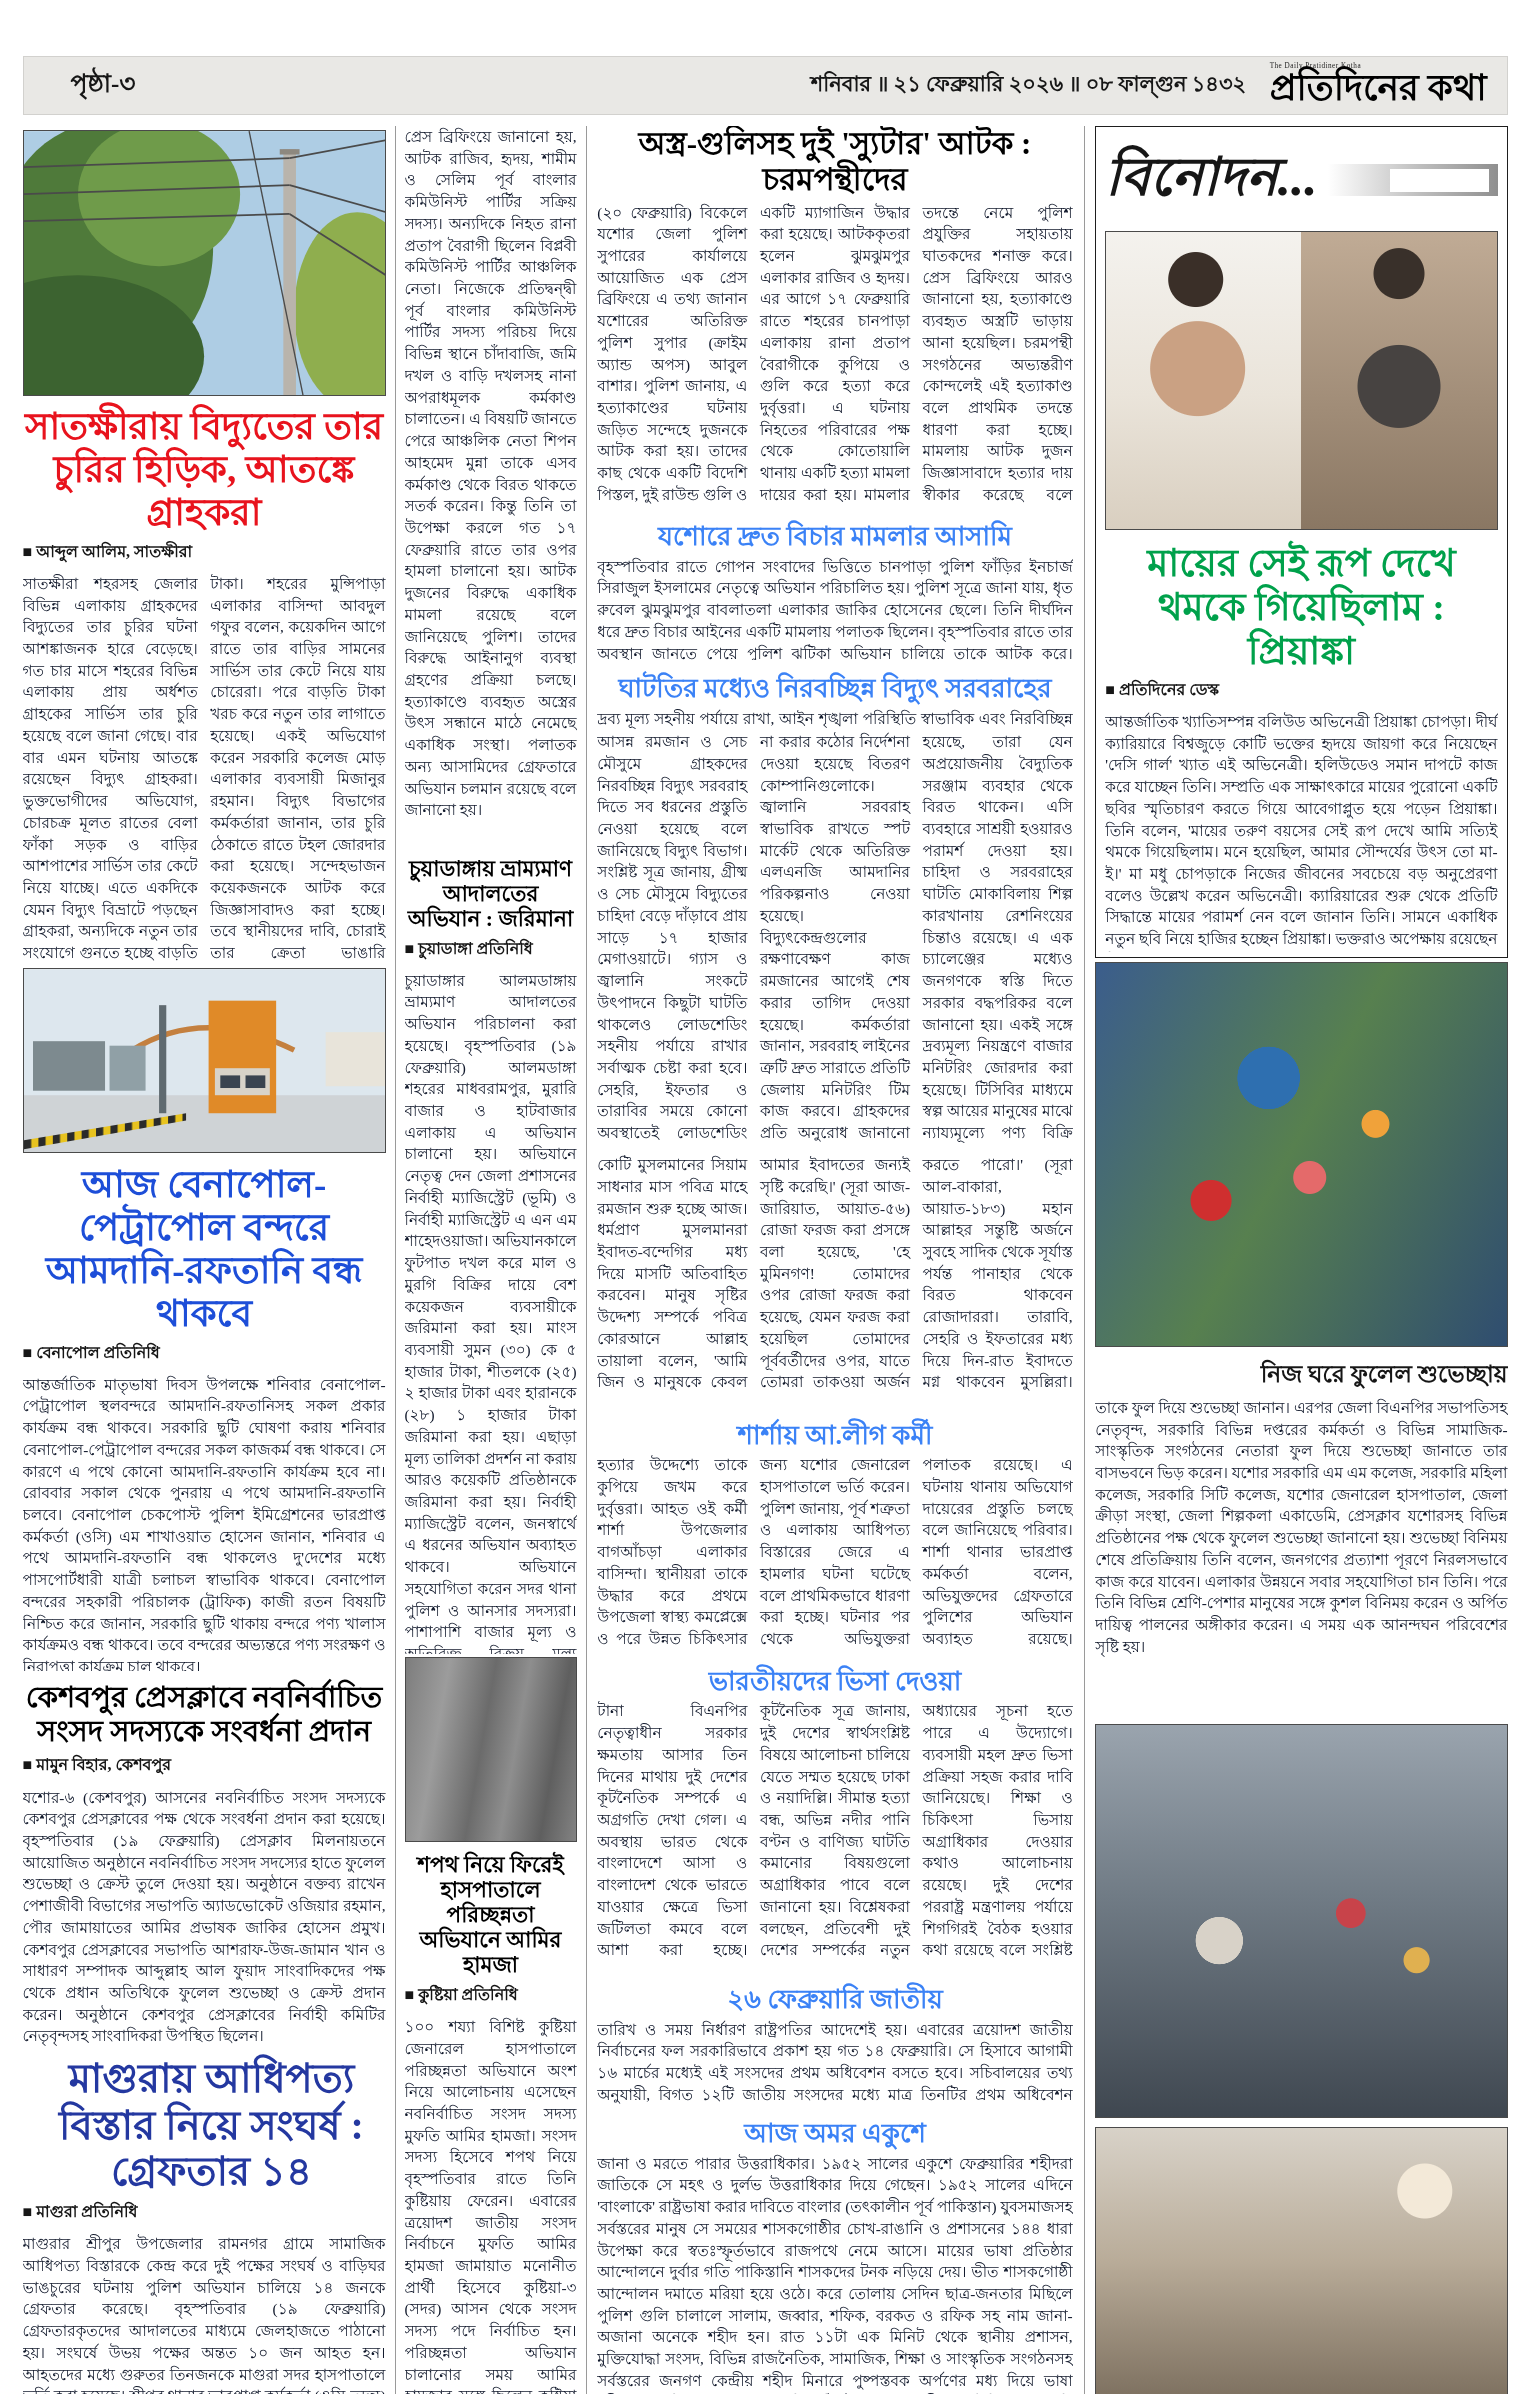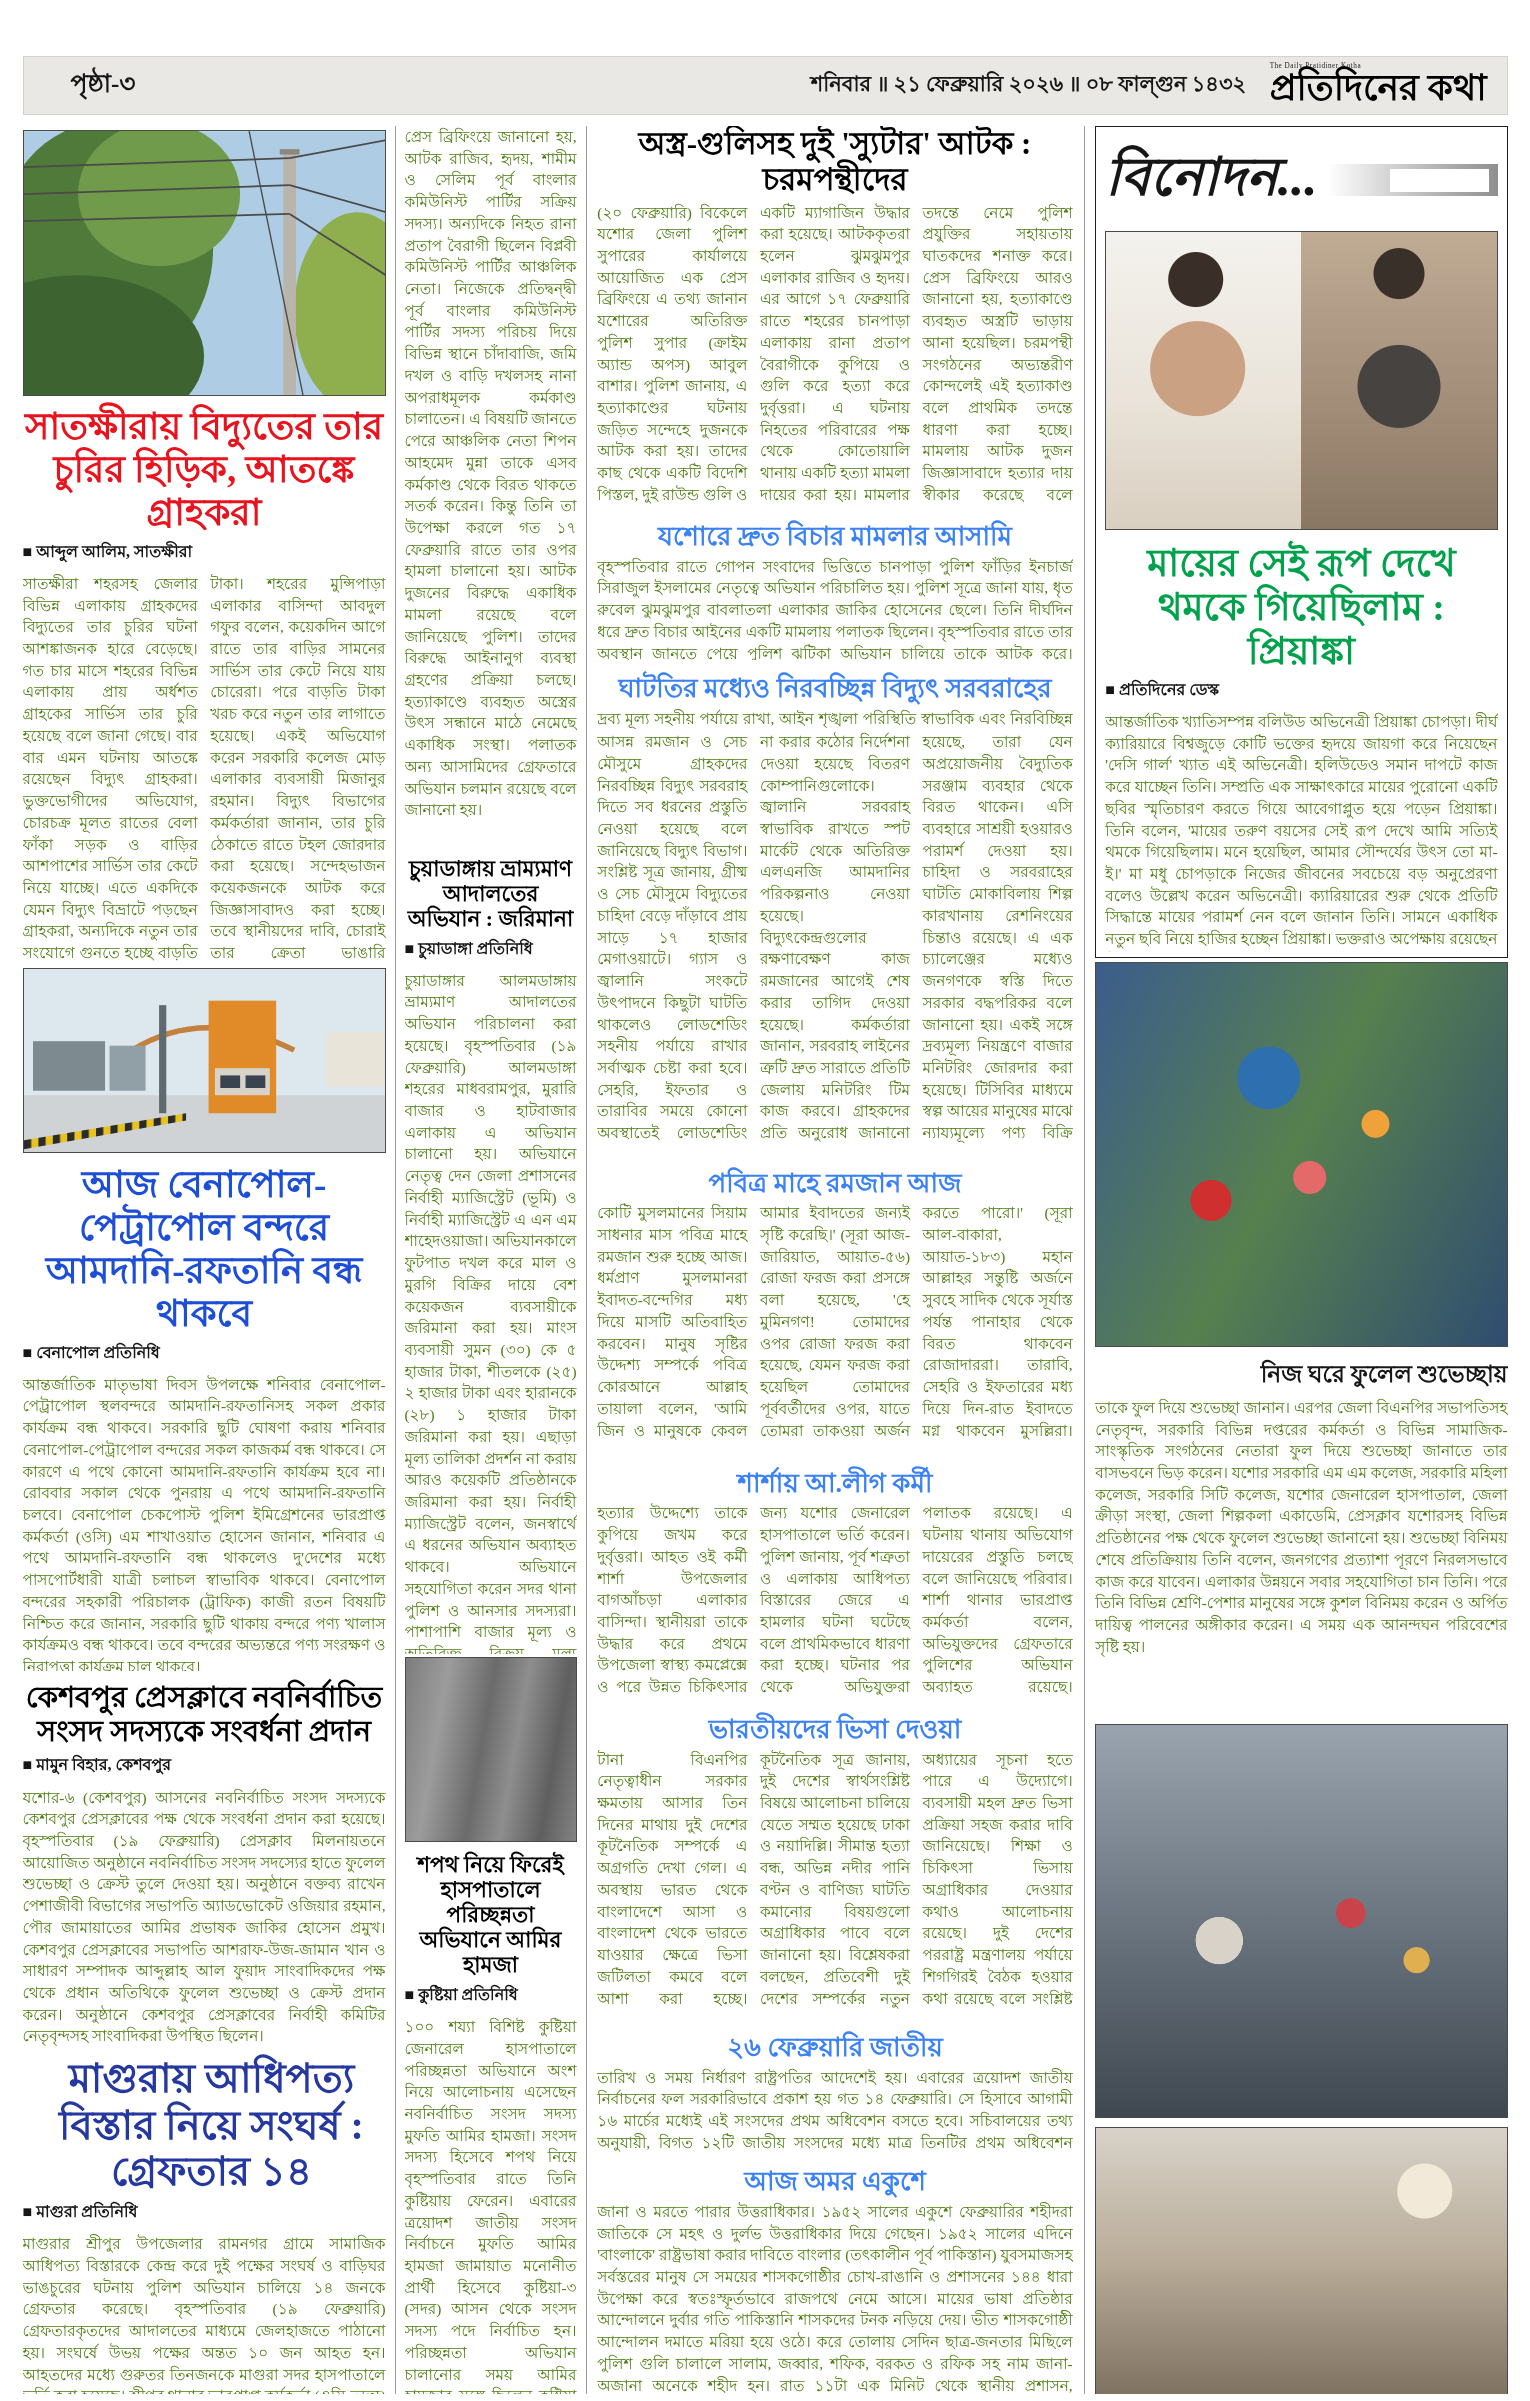--- a/index.html
+++ b/index.html
@@ -25,21 +25,21 @@
   .content {
     position:absolute; left:22.5px; right:22.5px; top:126px; bottom:7.2px;
     display:flex; overflow:hidden; box-sizing:border-box;
   }
   .colL { width:373px; padding-right:9px; border-right:0.9px solid #9a9a9a; box-sizing:border-box; }
   .col2 { width:191px; padding:0 9px; border-right:0.9px solid #9a9a9a; box-sizing:border-box; }
   .colC { width:498px; padding:0 10.8px; border-right:0.9px solid #9a9a9a; box-sizing:border-box; }
   .colR { flex:1; padding-left:10.8px; box-sizing:border-box; }
 
   .body-text {
-    font-size:15.3px; line-height:1.42; text-align:justify; color:#4d7c0f; overflow:hidden;
+    font-size:15.3px; line-height:1.42; text-align:justify; color:#0f172a; overflow:hidden;
   }
   .cols2 { column-count:2; column-gap:12.6px; }
   .cols3 { column-count:3; column-gap:12.6px; }
 
   .hl { text-align:center; font-weight:bold; margin:10.8px 0 3.6px; line-height:1.16; }
   .hl-red     { color:#e8131d; font-size:37px; }
   .hl-cyan    { color:#1d4ed8; font-size:37px; }
   .hl-magenta { color:#000000; font-size:29px; }
   .hl-blue    { color:#2438a0; font-size:40px;margin-left:15px; }
   .hl-green   { color:#00a14b; font-size:38px; }
@@ -180,21 +180,20 @@
     <h1 class="hl hl-black-lg" style="margin-top:0">অস্ত্র-গুলিসহ দুই 'স্যুটার' আটক : চরমপন্থীদের</h1>
     <div class="body-text cols3" style="height:306px">(২০ ফেব্রুয়ারি) বিকেলে যশোর জেলা পুলিশ সুপারের কার্যালয়ে আয়োজিত এক প্রেস ব্রিফিংয়ে এ তথ্য জানান যশোরের অতিরিক্ত পুলিশ সুপার (ক্রাইম অ্যান্ড অপস) আবুল বাশার। পুলিশ জানায়, এ হত্যাকাণ্ডের ঘটনায় জড়িত সন্দেহে দুজনকে আটক করা হয়। তাদের কাছ থেকে একটি বিদেশি পিস্তল, দুই রাউন্ড গুলি ও একটি ম্যাগাজিন উদ্ধার করা হয়েছে। আটককৃতরা হলেন ঝুমঝুমপুর এলাকার রাজিব ও হৃদয়। এর আগে ১৭ ফেব্রুয়ারি রাতে শহরের চানপাড়া এলাকায় রানা প্রতাপ বৈরাগীকে কুপিয়ে ও গুলি করে হত্যা করে দুর্বৃত্তরা। এ ঘটনায় নিহতের পরিবারের পক্ষ থেকে কোতোয়ালি থানায় একটি হত্যা মামলা দায়ের করা হয়। মামলার তদন্তে নেমে পুলিশ প্রযুক্তির সহায়তায় ঘাতকদের শনাক্ত করে। প্রেস ব্রিফিংয়ে আরও জানানো হয়, হত্যাকাণ্ডে ব্যবহৃত অস্ত্রটি ভাড়ায় আনা হয়েছিল। চরমপন্থী সংগঠনের অভ্যন্তরীণ কোন্দলেই এই হত্যাকাণ্ড বলে প্রাথমিক তদন্তে ধারণা করা হচ্ছে। মামলায় আটক দুজন জিজ্ঞাসাবাদে হত্যার দায় স্বীকার করেছে বলে জানায় পুলিশ। আটক রয়েছে। পলাতক সূর্যসহ আরও কয়েকজনকে আটকের চেষ্টা চলছে।</div>
 
     <h2 class="hl hl-black-md">যশোরে দ্রুত বিচার মামলার আসামি</h2>
     <div class="body-text" style="height:104px">বৃহস্পতিবার রাতে গোপন সংবাদের ভিত্তিতে চানপাড়া পুলিশ ফাঁড়ির ইনচার্জ সিরাজুল ইসলামের নেতৃত্বে অভিযান পরিচালিত হয়। পুলিশ সূত্রে জানা যায়, ধৃত রুবেল ঝুমঝুমপুর বাবলাতলা এলাকার জাকির হোসেনের ছেলে। তিনি দীর্ঘদিন ধরে দ্রুত বিচার আইনের একটি মামলায় পলাতক ছিলেন। বৃহস্পতিবার রাতে তার অবস্থান জানতে পেয়ে পুলিশ ঝটিকা অভিযান চালিয়ে তাকে আটক করে। আটকের পর দেহ তল্লাশি করে তার কাছ থেকে ইয়াবা উদ্ধার করা হয়। চানপাড়া ফাঁড়ির ইনচার্জ সিরাজুল ইসলাম জানান, ওয়ারেন্টভুক্ত আসামিকে গ্রেপ্তারের পাশাপাশি মাদক উদ্ধারের ঘটনায় সংশ্লিষ্ট আইনে নতুন মামলা দায়েরের প্রস্তুতি চলছে। গ্রেপ্তারকৃতকে আদালতে সোপর্দ করা হবে।</div>
 
     <h2 class="hl hl-black-md">ঘাটতির মধ্যেও নিরবচ্ছিন্ন বিদ্যুৎ সরবরাহের</h2>
     <div class="body-text" style="height:23.4px">দ্রব্য মূল্য সহনীয় পর্যায়ে রাখা, আইন শৃঙ্খলা পরিস্থিতি স্বাভাবিক এবং নিরবিচ্ছিন্ন বিদ্যুৎ সরবরাহ নিশ্চিত</div>
     <div class="body-text cols3" style="height:423px">আসন্ন রমজান ও সেচ মৌসুমে গ্রাহকদের নিরবচ্ছিন্ন বিদ্যুৎ সরবরাহ দিতে সব ধরনের প্রস্তুতি নেওয়া হয়েছে বলে জানিয়েছে বিদ্যুৎ বিভাগ। সংশ্লিষ্ট সূত্র জানায়, গ্রীষ্ম ও সেচ মৌসুমে বিদ্যুতের চাহিদা বেড়ে দাঁড়াবে প্রায় সাড়ে ১৭ হাজার মেগাওয়াটে। গ্যাস ও জ্বালানি সংকটে উৎপাদনে কিছুটা ঘাটতি থাকলেও লোডশেডিং সহনীয় পর্যায়ে রাখার সর্বাত্মক চেষ্টা করা হবে। সেহরি, ইফতার ও তারাবির সময়ে কোনো অবস্থাতেই লোডশেডিং না করার কঠোর নির্দেশনা দেওয়া হয়েছে বিতরণ কোম্পানিগুলোকে। জ্বালানি সরবরাহ স্বাভাবিক রাখতে স্পট মার্কেট থেকে অতিরিক্ত এলএনজি আমদানির পরিকল্পনাও নেওয়া হয়েছে। বিদ্যুৎকেন্দ্রগুলোর রক্ষণাবেক্ষণ কাজ রমজানের আগেই শেষ করার তাগিদ দেওয়া হয়েছে। কর্মকর্তারা জানান, সরবরাহ লাইনের ত্রুটি দ্রুত সারাতে প্রতিটি জেলায় মনিটরিং টিম কাজ করবে। গ্রাহকদের প্রতি অনুরোধ জানানো হয়েছে, তারা যেন অপ্রয়োজনীয় বৈদ্যুতিক সরঞ্জাম ব্যবহার থেকে বিরত থাকেন। এসি ব্যবহারে সাশ্রয়ী হওয়ারও পরামর্শ দেওয়া হয়। চাহিদা ও সরবরাহের ঘাটতি মোকাবিলায় শিল্প কারখানায় রেশনিংয়ের চিন্তাও রয়েছে। এ এক চ্যালেঞ্জের মধ্যেও জনগণকে স্বস্তি দিতে সরকার বদ্ধপরিকর বলে জানানো হয়। একই সঙ্গে দ্রব্যমূল্য নিয়ন্ত্রণে বাজার মনিটরিং জোরদার করা হয়েছে। টিসিবির মাধ্যমে স্বল্প আয়ের মানুষের মাঝে ন্যায্যমূল্যে পণ্য বিক্রি অব্যাহত থাকবে। আইনশৃঙ্খলা রক্ষায় মাঠে থাকবে যৌথ বাহিনী। সমন্বিত এসব উদ্যোগ বাস্তবায়নে মাঠপর্যায়ের প্রশাসনকে নির্দেশনা দেওয়া হয়েছে বলে সংশ্লিষ্ট সূত্রে জানা গেছে।</div>
 
-    <h2 class="hl hl-black-md">পবিত্র মাহে রমজান আজ</h2>
     <div class="body-text cols3" style="height:252px">কোটি মুসলমানের সিয়াম সাধনার মাস পবিত্র মাহে রমজান শুরু হচ্ছে আজ। ধর্মপ্রাণ মুসলমানরা ইবাদত-বন্দেগির মধ্য দিয়ে মাসটি অতিবাহিত করবেন। মানুষ সৃষ্টির উদ্দেশ্য সম্পর্কে পবিত্র কোরআনে আল্লাহ তায়ালা বলেন, 'আমি জিন ও মানুষকে কেবল আমার ইবাদতের জন্যই সৃষ্টি করেছি।' (সূরা আজ-জারিয়াত, আয়াত-৫৬) রোজা ফরজ করা প্রসঙ্গে বলা হয়েছে, 'হে মুমিনগণ! তোমাদের ওপর রোজা ফরজ করা হয়েছে, যেমন ফরজ করা হয়েছিল তোমাদের পূর্ববর্তীদের ওপর, যাতে তোমরা তাকওয়া অর্জন করতে পারো।' (সূরা আল-বাকারা, আয়াত-১৮৩) মহান আল্লাহর সন্তুষ্টি অর্জনে সুবহে সাদিক থেকে সূর্যাস্ত পর্যন্ত পানাহার থেকে বিরত থাকবেন রোজাদাররা। তারাবি, সেহরি ও ইফতারের মধ্য দিয়ে দিন-রাত ইবাদতে মগ্ন থাকবেন মুসল্লিরা। রমজান উপলক্ষে মসজিদে মসজিদে বিশেষ প্রস্তুতি নেওয়া হয়েছে। নিত্যপণ্যের বাজার স্থিতিশীল রাখতে প্রশাসনের কঠোর নজরদারির দাবি জানিয়েছেন ক্রেতারা। ইসলামী চিন্তাবিদরা বলেন, সংযম, ত্যাগ ও আত্মশুদ্ধির শিক্ষা নিয়ে আসে রমজান। এ মাসের শিক্ষা বছরজুড়ে ধারণ করার আহ্বান জানান তারা।</div>
 
     <h2 class="hl hl-black-md">শার্শায় আ.লীগ কর্মী</h2>
     <div class="body-text cols3" style="height:198px">হত্যার উদ্দেশ্যে তাকে কুপিয়ে জখম করে দুর্বৃত্তরা। আহত ওই কর্মী শার্শা উপজেলার বাগআঁচড়া এলাকার বাসিন্দা। স্থানীয়রা তাকে উদ্ধার করে প্রথমে উপজেলা স্বাস্থ্য কমপ্লেক্সে ও পরে উন্নত চিকিৎসার জন্য যশোর জেনারেল হাসপাতালে ভর্তি করেন। পুলিশ জানায়, পূর্ব শত্রুতা ও এলাকায় আধিপত্য বিস্তারের জেরে এ হামলার ঘটনা ঘটেছে বলে প্রাথমিকভাবে ধারণা করা হচ্ছে। ঘটনার পর থেকে অভিযুক্তরা পলাতক রয়েছে। এ ঘটনায় থানায় অভিযোগ দায়েরের প্রস্তুতি চলছে বলে জানিয়েছে পরিবার। শার্শা থানার ভারপ্রাপ্ত কর্মকর্তা বলেন, অভিযুক্তদের গ্রেফতারে পুলিশের অভিযান অব্যাহত রয়েছে। এলাকায় অতিরিক্ত পুলিশ মোতায়েন করা হয়েছে। স্থানীয়দের আতঙ্কিত না হওয়ার আহ্বান জানানো হয়েছে। পরিস্থিতি এখন নিয়ন্ত্রণে বলে দাবি পুলিশের।</div>
 
     <h2 class="hl hl-black-md">ভারতীয়দের ভিসা দেওয়া</h2>
     <div class="body-text cols3" style="height:270px">টানা বিএনপির নেতৃত্বাধীন সরকার ক্ষমতায় আসার তিন দিনের মাথায় দুই দেশের কূটনৈতিক সম্পর্কে এ অগ্রগতি দেখা গেল। এ অবস্থায় ভারত থেকে বাংলাদেশে আসা ও বাংলাদেশ থেকে ভারতে যাওয়ার ক্ষেত্রে ভিসা জটিলতা কমবে বলে আশা করা হচ্ছে। কূটনৈতিক সূত্র জানায়, দুই দেশের স্বার্থসংশ্লিষ্ট বিষয়ে আলোচনা চালিয়ে যেতে সম্মত হয়েছে ঢাকা ও নয়াদিল্লি। সীমান্ত হত্যা বন্ধ, অভিন্ন নদীর পানি বণ্টন ও বাণিজ্য ঘাটতি কমানোর বিষয়গুলো অগ্রাধিকার পাবে বলে জানানো হয়। বিশ্লেষকরা বলছেন, প্রতিবেশী দুই দেশের সম্পর্কের নতুন অধ্যায়ের সূচনা হতে পারে এ উদ্যোগে। ব্যবসায়ী মহল দ্রুত ভিসা প্রক্রিয়া সহজ করার দাবি জানিয়েছে। শিক্ষা ও চিকিৎসা ভিসায় অগ্রাধিকার দেওয়ার কথাও আলোচনায় রয়েছে। দুই দেশের পররাষ্ট্র মন্ত্রণালয় পর্যায়ে শিগগিরই বৈঠক হওয়ার কথা রয়েছে বলে সংশ্লিষ্ট সূত্রে জানা গেছে। সীমান্ত বাণিজ্য সম্প্রসারণে স্থলবন্দরগুলোর সক্ষমতা বাড়ানোর উদ্যোগও নেওয়া হচ্ছে।</div>
 
     <h2 class="hl hl-black-md">২৬ ফেব্রুয়ারি জাতীয়</h2>
     <div class="body-text" style="height:86px">তারিখ ও সময় নির্ধারণ রাষ্ট্রপতির আদেশেই হয়। এবারের ত্রয়োদশ জাতীয় নির্বাচনের ফল সরকারিভাবে প্রকাশ হয় গত ১৪ ফেব্রুয়ারি। সে হিসাবে আগামী ১৬ মার্চের মধ্যেই এই সংসদের প্রথম অধিবেশন বসতে হবে। সচিবালয়ের তথ্য অনুযায়ী, বিগত ১২টি জাতীয় সংসদের মধ্যে মাত্র তিনটির প্রথম অধিবেশন রমজান মাসে হয়েছিল।</div>

